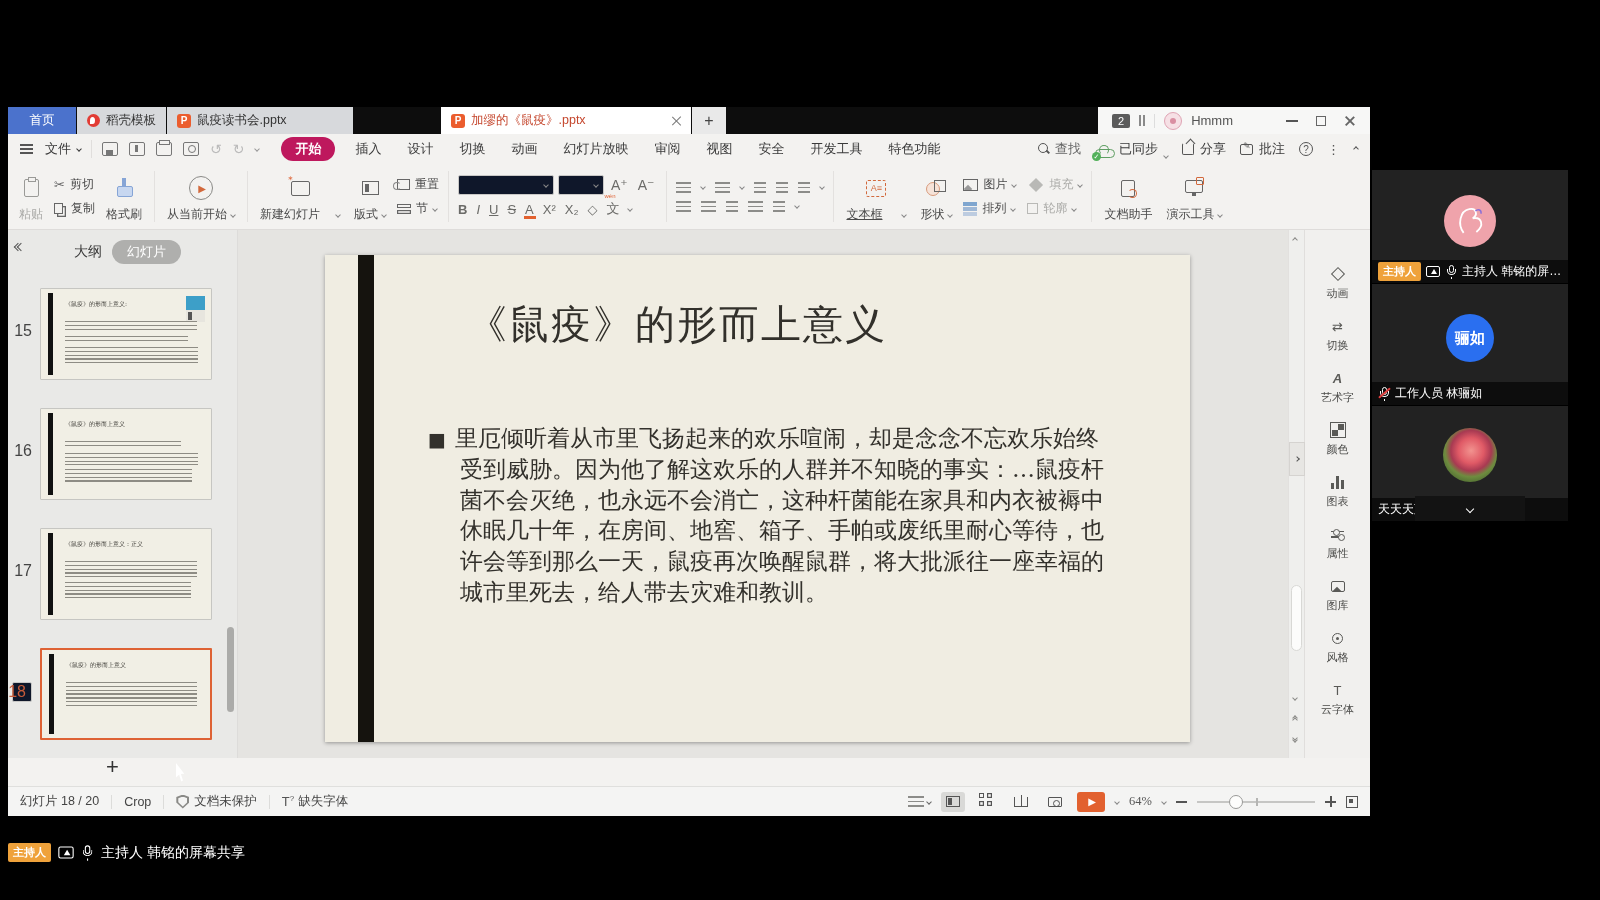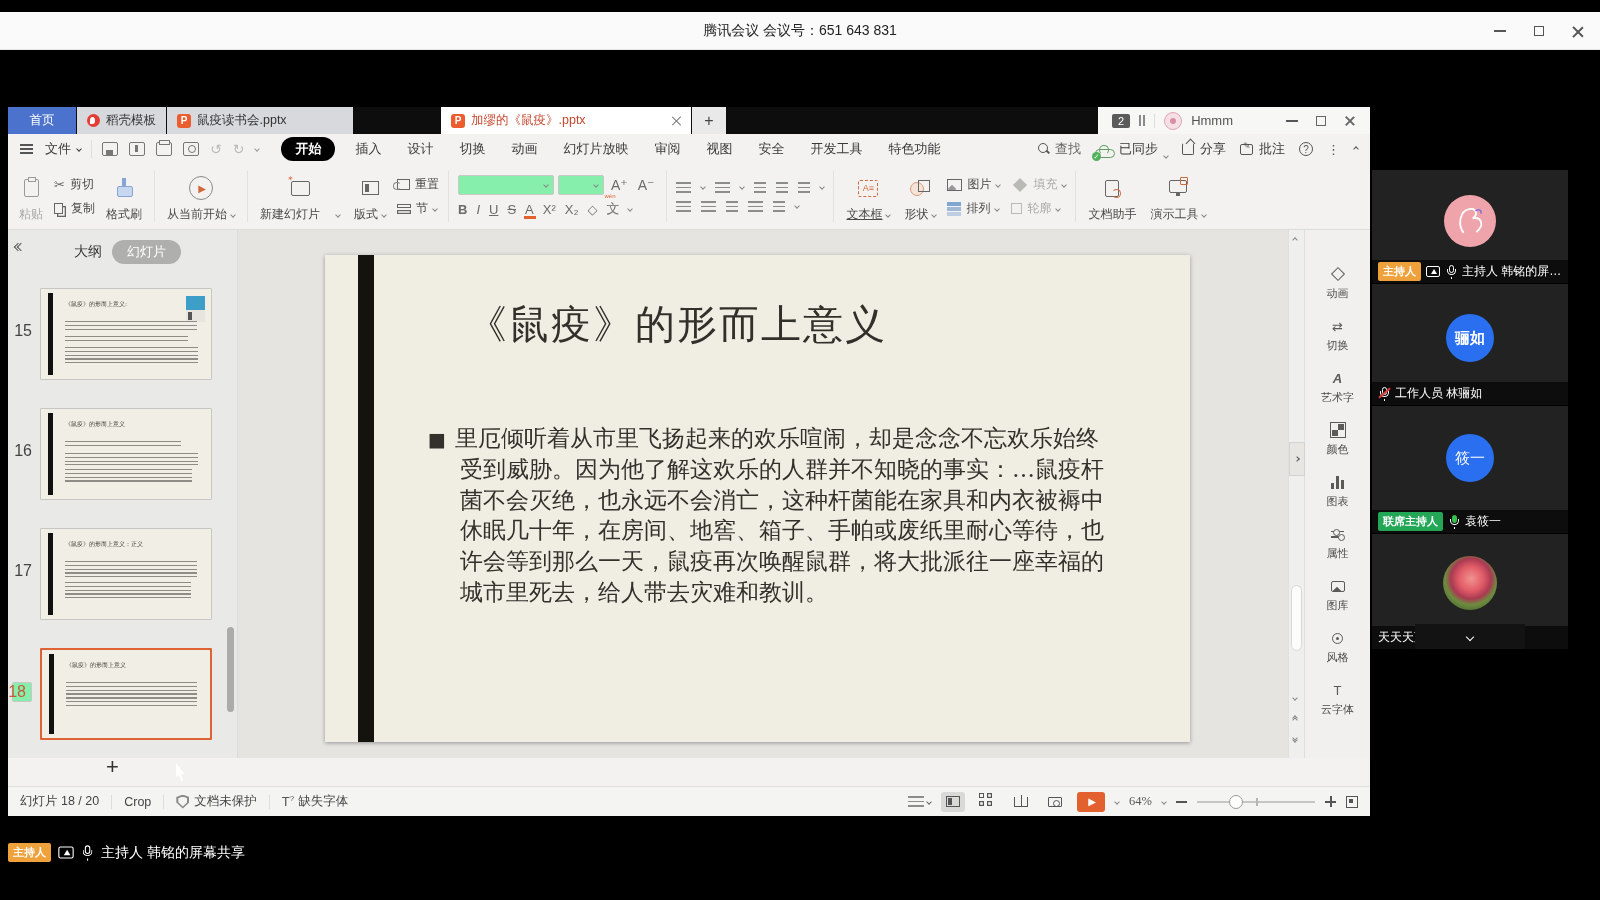--- a/index.html
+++ b/index.html
@@ -57,21 +57,21 @@
   .burger i { width:13px; height:1.6px; background:#555; }
   .file-item { display:flex; align-items:center; gap:6px; padding-right:10px; border-right:1px solid #E0DEDC; margin-right:8px; }
   .qicons { display:flex; align-items:center; gap:11px; margin-right:14px; color:#777; }
   .qi { width:16px; height:14px; border:1.3px solid #777; border-radius:2px; position:relative; }
   .qi.save::after { content:""; position:absolute; left:3px; bottom:0; width:7px; height:5px; background:#777; }
   .qi.export::after { content:""; position:absolute; left:5px; top:2px; width:3px; height:7px; background:#777; }
   .qi.print::after { content:""; position:absolute; left:2px; top:-3px; width:9px; height:3px; background:#F3F2F0; border:1.3px solid #777; }
   .qi.preview::after { content:""; position:absolute; left:4px; top:2px; width:6px; height:6px; border:1.3px solid #777; border-radius:50%; }
   .undoredo { font-size:14px; color:#BBB; }
   .menu-item { padding:0 12px; cursor:default; }
-  .menu-item.active { background:#000000; color:#fff; border-radius:14px; padding:3px 14px; font-weight:bold; margin:0 6px; }
+  .menu-item.active { background:#be185d; color:#fff; border-radius:14px; padding:3px 14px; font-weight:bold; margin:0 6px; }
   .menu-right { margin-left:auto; display:flex; align-items:center; gap:14px; color:#3A3A3A; }
   .mag { position:relative; width:12px; height:12px; }
   .mag::before { content:""; position:absolute; left:0; top:0; width:8px; height:8px; border:1.5px solid #555; border-radius:50%; }
   .mag::after { content:""; position:absolute; left:8px; top:8px; width:4px; height:1.6px; background:#555; transform:rotate(45deg); }
   .cloud { position:relative; width:18px; height:11px; }
   .cloud::before { content:""; position:absolute; left:0; bottom:0; width:18px; height:7px; border:1.4px solid #5F9E63; border-radius:6px; }
   .cloud::after { content:""; position:absolute; left:4px; top:-2px; width:8px; height:8px; border:1.4px solid #5F9E63; border-radius:50%; border-bottom-color:transparent; }
   .cloud .chk { position:absolute; left:-3px; bottom:-3px; width:9px; height:9px; background:#52B15A; border-radius:50%; color:#fff; font-size:7px; line-height:9px; text-align:center; }
   .shrbx { position:relative; width:12px; height:12px; border:1.4px solid #555; border-radius:2px; border-top-color:transparent; }
   .shrbx::after { content:""; position:absolute; left:4px; top:-4px; width:6px; height:6px; border-top:1.6px solid #555; border-right:1.6px solid #555; transform:rotate(-45deg); }
@@ -98,21 +98,21 @@
   .playc { width:24px; height:24px; border:1.5px solid #8A8A87; border-radius:50%; display:flex; align-items:center; justify-content:center; color:#D2693C; font-size:10px; padding-left:2px; }
   .newslide { width:19px; height:15px; border:1.4px solid #666; border-radius:2px; position:relative; }
   .newslide::before { content:"＊"; position:absolute; left:-6px; top:-9px; color:#DE6234; font-size:10px; }
   .layoutic { width:17px; height:14px; border:1.4px solid #666; position:relative; }
   .layoutic::after { content:""; position:absolute; left:2px; top:2px; width:4px; height:8px; background:#666; }
   .resetic { width:13px; height:11px; border:1.3px solid #666; position:relative; }
   .resetic::after { content:""; position:absolute; left:-5px; top:2px; width:6px; height:6px; border:1.3px solid #888; border-right-color:transparent; border-radius:50%; }
   .sectic { width:14px; height:4px; border:1.2px solid #666; box-shadow:0 6px 0 -1.2px #F3F2F0, 0 6px 0 0 #666; margin-bottom:6px; }
   .fontbox { display:flex; flex-direction:column; gap:5px; justify-content:center; padding:0 4px; }
   .selrow { display:flex; gap:4px; align-items:center; }
-  .sel { height:20px; background:#86efac; border:1px solid #C9C8C6; border-radius:2px; display:flex; align-items:center; justify-content:flex-end; padding:0 5px; color:#888; }
+  .sel { height:20px; background:#0f172a; border:1px solid #C9C8C6; border-radius:2px; display:flex; align-items:center; justify-content:flex-end; padding:0 5px; color:#888; }
   .sel.w1 { width:96px; } .sel.w2 { width:46px; }
   .fgly { font-size:14px; color:#6B6B68; padding:0 3px; }
   .fmt-row { display:flex; align-items:center; gap:9px; font-size:13px; color:#6B6B68; }
   .fmt-row .b { font-weight:bold; } .fmt-row .i { font-style:italic; }
   .fmt-row .u { text-decoration:underline; } .fmt-row .s { text-decoration:line-through; }
   .fmt-row .ac { position:relative; } .fmt-row .ac::after { content:""; position:absolute; left:-1px; bottom:-2px; width:12px; height:3px; background:#E2612F; }
   .pinyin { position:relative; color:#6B6B68; } .pinyin::before { content:"wén"; position:absolute; top:-7px; left:-2px; font-size:6px; color:#DE6234; }
   .pararows { display:flex; flex-direction:column; gap:8px; justify-content:center; padding:0 4px; }
   .prow { display:flex; align-items:center; gap:10px; }
   .li { width:15px; height:11px; background:repeating-linear-gradient(180deg,#8C8C89 0 1.6px,transparent 1.6px 4.6px); }
@@ -255,28 +255,20 @@
   #banner .shricon, #banner .mic { transform:scale(1.1); }
 
   
   .cursor { position:absolute; left:176px; top:763px; width:13px; height:19px; background:#fff; clip-path:polygon(0 0,0 76%,24% 62%,40% 98%,54% 92%,38% 58%,64% 56%); filter:drop-shadow(0 0 1px #000); z-index:50; }
 </style>
 </head>
 <body>
 
 <div id="screen">
 
-  <div class="titlebar">
-    <span class="tb-title">腾讯会议 会议号：651 643 831</span>
-    <div class="tb-controls">
-      <span class="wc-min"></span>
-      <span class="wc-max"></span>
-      <span class="wc-close"></span>
-    </div>
-  </div>
 
   <div id="wps">
 
     <div class="tabbar">
       <div class="tab tab-home">
         <span>首页</span>
       </div>
       <div class="tab tab-light">
         <span class="docer-ic"></span>
         <span>稻壳模板</span>
@@ -475,21 +467,21 @@
           <span class="li"></span>
           <span class="li sm"></span>
             <span class="chev down sm lbl-chev"></span>
         </div>
       </div>
       <div class="vsep"></div>
       <div class="rb-big">
         <span class="ric">
             <span class="tbox">A≡</span>
           </span>
-        <span style="display:flex;align-items:center;gap:4px;text-decoration:underline;">
+        <span style="display:flex;align-items:center;gap:20px;text-decoration:underline;">
             <span>文本框</span>
             <span class="chev down sm lbl-chev"></span>
           </span>
       </div>
       <div class="rb-big">
         <span class="ric">
             <span class="shapes"></span>
           </span>
         <span style="display:flex;align-items:center;gap:4px;">
             <span>形状</span>
@@ -762,32 +754,20 @@
       <span class="av av-blue" style="top:30px;font-weight:bold;">骊如</span>
       <div class="nameplate">
         <span class="mic muted">
             <i class="cap"></i>
             <i class="arc"></i>
             <i class="stem"></i>
           </span>
         <span class="nm">工作人员 林骊如</span>
       </div>
     </div>
-    <div class="tile t3">
-      <span class="av av-blue" style="top:28px;">筱一</span>
-      <div class="nameplate">
-        <span class="mbadge cohost">联席主持人</span>
-        <span class="mic active">
-            <i class="cap"></i>
-            <i class="arc"></i>
-            <i class="stem"></i>
-          </span>
-        <span class="nm">袁筱一</span>
-      </div>
-    </div>
     <div class="tile t5">
       <span class="av av-photo2"></span>
       <div class="nameplate">
         <span class="nm">天天天蓝</span>
       </div>
       <span class="chevbox">
           <span class="chev down"></span>
         </span>
     </div>
   </div>

